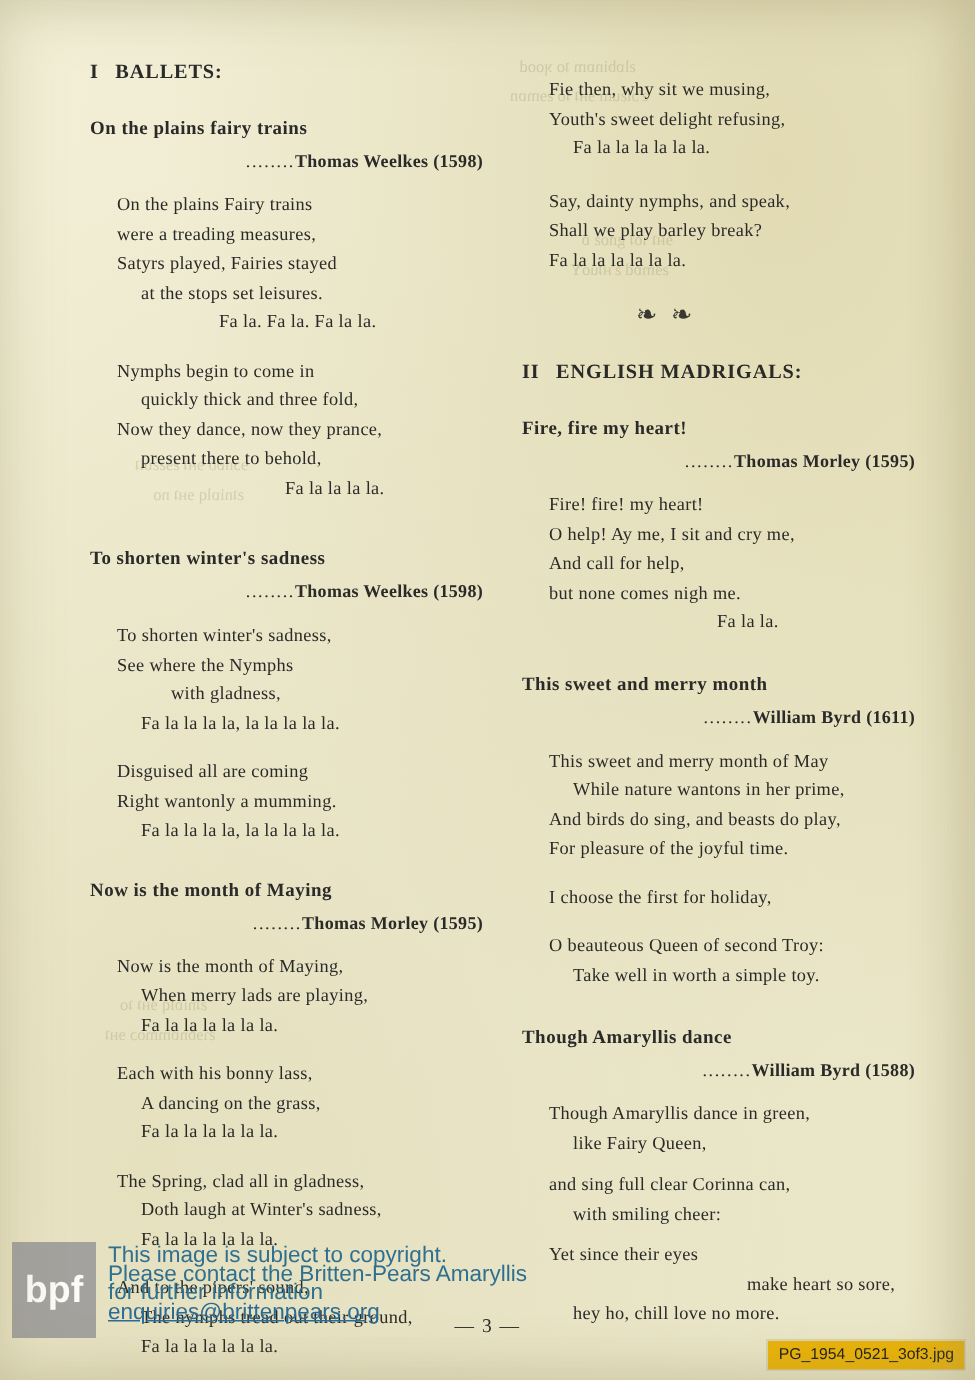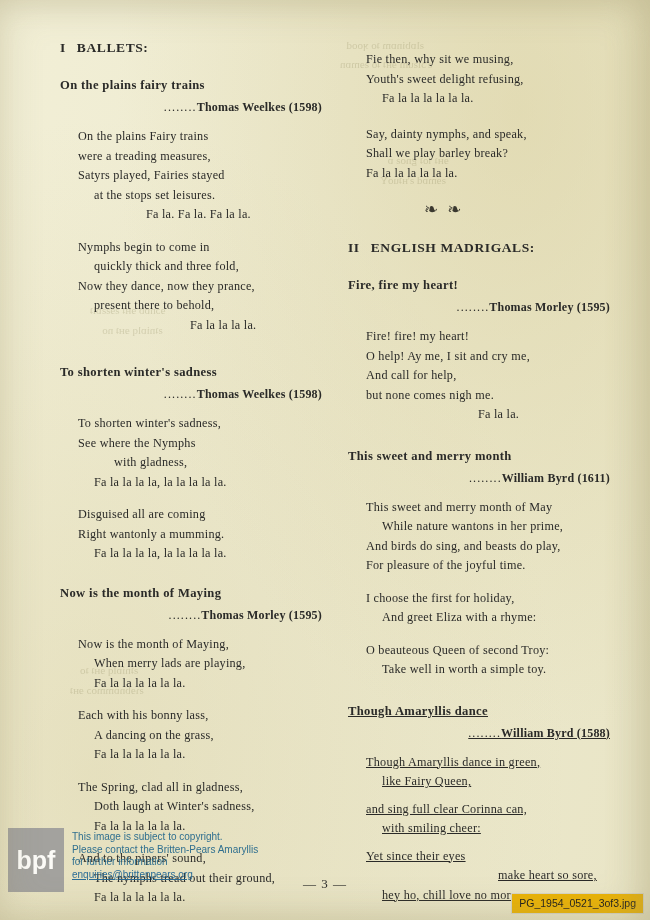--- a/index.html
+++ b/index.html
@@ -138,21 +138,21 @@
     font-family: "Liberation Sans", sans-serif;
     font-size: 25px;
     font-weight: bold;
     display: flex;
     align-items: center;
     justify-content: center;
     opacity: 0.88;
   }
   .wm-text {
     font-family: "Liberation Sans", sans-serif;
-    font-size: 10px;
+    font-size: 15px;
     line-height: 12.6px;
     color: #2f6f8f;
     padding-top: 3px;
   }
   .wm-text .wm-line { white-space: nowrap; }
   .wm-text .wm-mail { color: #2a6c96; text-decoration: underline; }
   .ref-tag {
     position: absolute;
     right: 6px;
     bottom: 6px;
@@ -287,29 +287,28 @@
         <div class="song-title">This sweet and merry month</div>
         <div class="song-attr"><span class="dots">........</span><span class="attr-name">William Byrd (1611)</span></div>
         <div class="stanza">
           <div class="line i0">This sweet and merry month of May</div>
           <div class="line i1">While nature wantons in her prime,</div>
           <div class="line i0">And birds do sing, and beasts do play,</div>
           <div class="line i0">For pleasure of the joyful time.</div>
         </div>
         <div class="stanza">
           <div class="line i0">I choose the first for holiday,</div>
-          <div class="line i1">And greet Eliza with a rhyme:</div>
         </div>
         <div class="stanza">
           <div class="line i0">O beauteous Queen of second Troy:</div>
           <div class="line i1">Take well in worth a simple toy.</div>
         </div>
       </div>
 
-      <div class="song" style="margin-top:24px;text-decoration:underline;">
+      <div class="song" style="margin-top:24px;">
         <div class="song-title">Though Amaryllis dance</div>
         <div class="song-attr"><span class="dots">........</span><span class="attr-name">William Byrd (1588)</span></div>
         <div class="stanza">
           <div class="line i0">Though Amaryllis dance in green,</div>
           <div class="line i1">like Fairy Queen,</div>
           <div class="line i0" style="margin-top:8px;">and sing full clear Corinna can,</div>
           <div class="line i1">with smiling cheer:</div>
           <div class="line i0" style="margin-top:8px;">Yet since their eyes</div>
           <div class="line i5">make heart so sore,</div>
           <div class="line i1">hey ho, chill love no more.</div>

